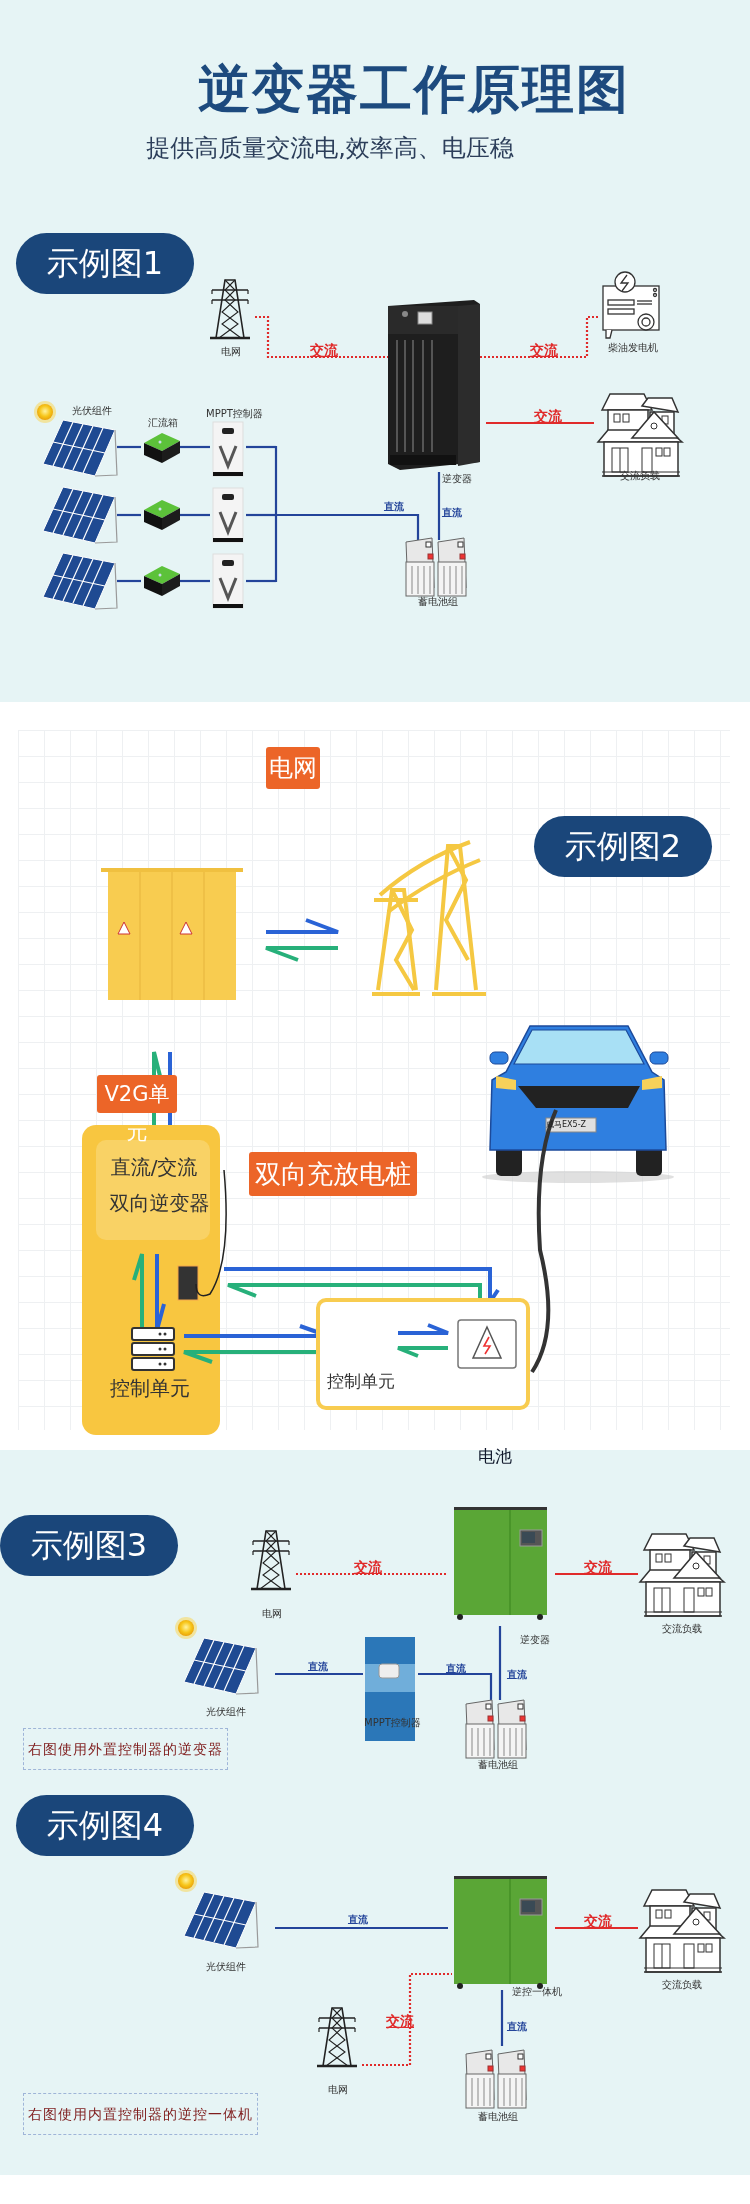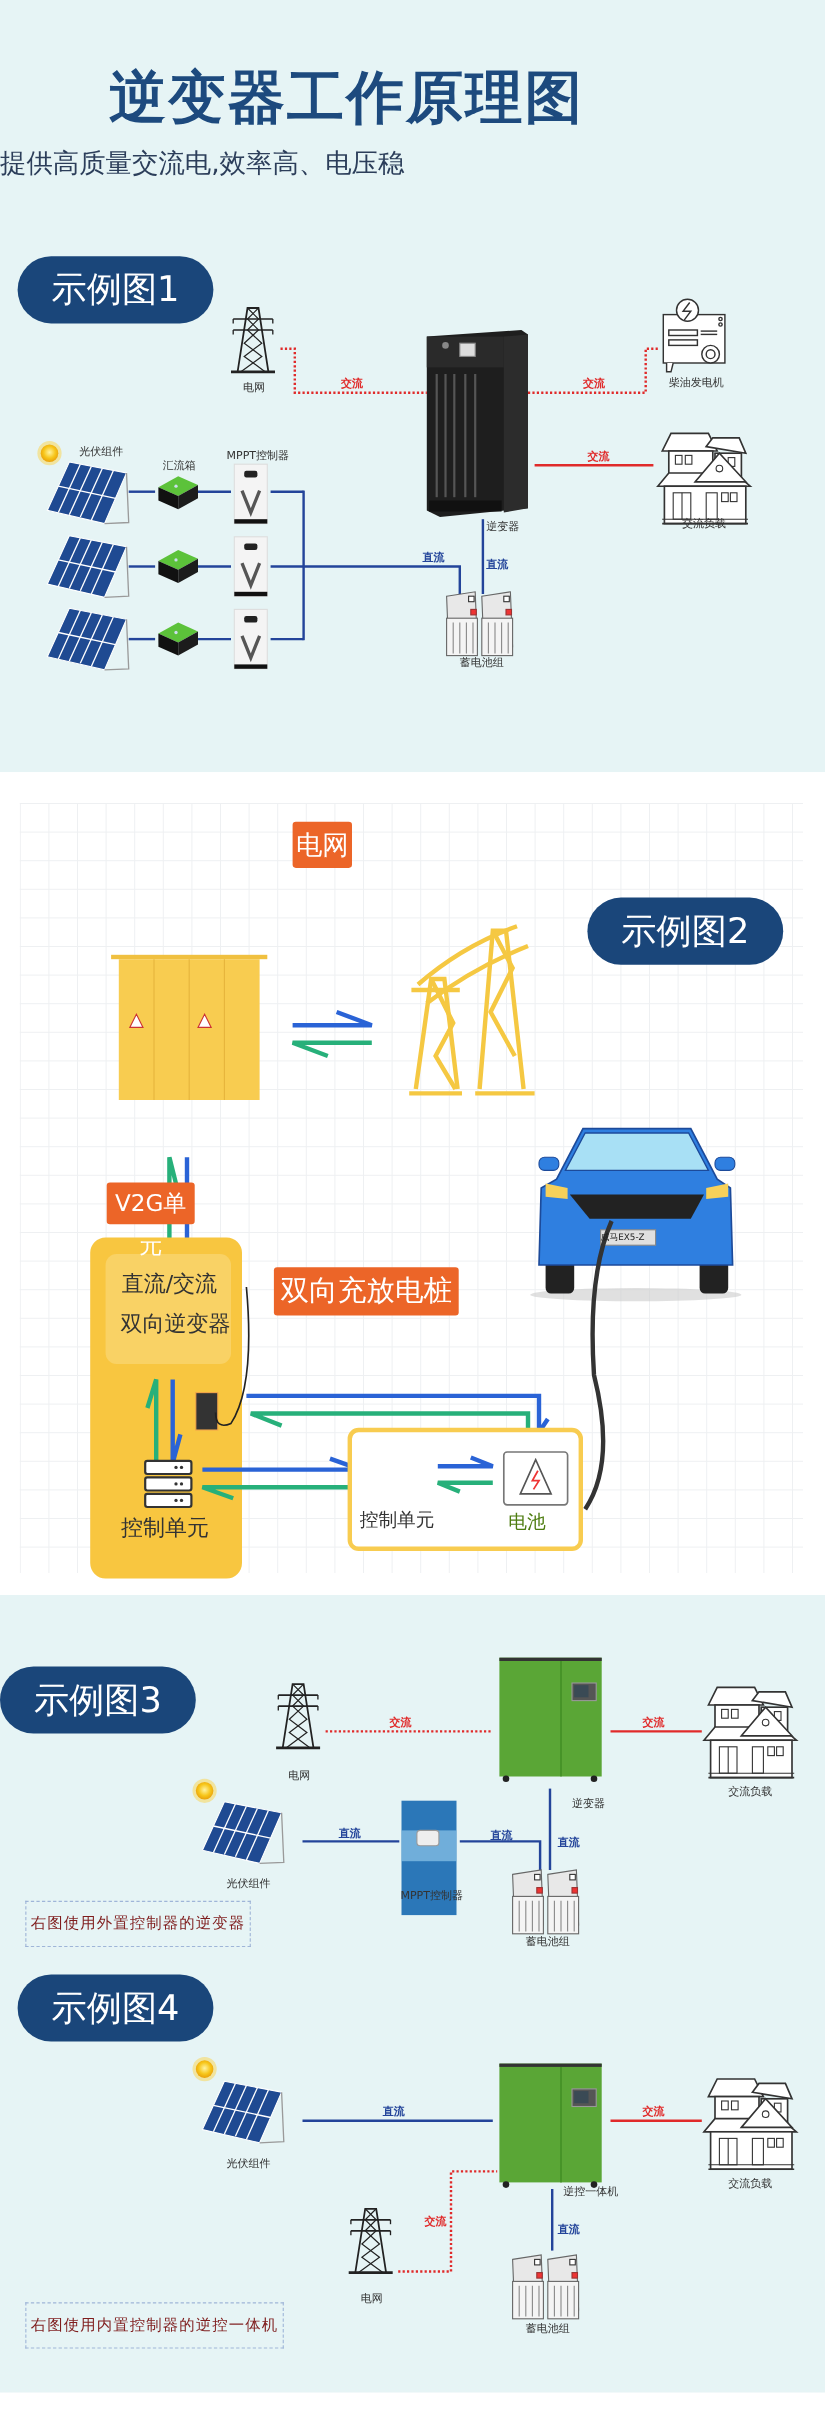--- a/index.html
+++ b/index.html
@@ -4,25 +4,25 @@
 <style>
   html,body{margin:0;padding:0;}
   body{width:750px;height:2204px;position:relative;background:#ffffff;font-family:"DejaVu Sans","Liberation Sans",sans-serif;overflow:hidden;}
   .abs{position:absolute;}
   .sec1{left:0;top:0;width:750px;height:702px;background:#e6f4f5;}
   .sec2{left:0;top:702px;width:750px;height:748px;background:#ffffff;}
   .sec34{left:0;top:1450px;width:750px;height:725px;background:#e6f4f5;}
   .grid{left:18px;top:730px;width:712px;height:700px;
     background-image:linear-gradient(#eef0f2 1px,transparent 1px),linear-gradient(90deg,#eef0f2 1px,transparent 1px);
     background-size:26px 26px;}
-  .title{left:0;top:56px;width:630px;text-align:center;font-size:52px;font-weight:bold;color:#1d4a7e;letter-spacing:2px;line-height:66px;}
-  .subtitle{left:0;top:132px;width:628px;text-align:left;font-size:24px;color:#2c3e5a;line-height:32px;}
+  .title{left:0;top:56px;width:630px;text-align:right;font-size:52px;font-weight:bold;color:#1d4a7e;letter-spacing:2px;line-height:66px;}
+  .subtitle{left:16px;top:132px;width:628px;text-align:center;font-size:24px;color:#2c3e5a;line-height:32px;}
   .badge{background:#1a467a;color:#ffffff;border-radius:31px;font-size:32px;text-align:center;line-height:61px;height:61px;width:178px;}
   .lbl{font-size:10px;color:#333;white-space:nowrap;text-align:center;}
-  .ac{font-size:10px;color:#e02a2a;white-space:nowrap;font-weight:bold;}
+  .ac{font-size:14px;color:#e02a2a;white-space:nowrap;font-weight:bold;text-decoration:underline;}
   .dc{font-size:10px;color:#23449a;white-space:nowrap;font-weight:bold;}
   .orange{background:#ec6528;color:#ffffff;border-radius:3px;text-align:center;}
   .note{border:1.5px dashed #9fb5d8;font-size:14px;color:#7f1d1d;line-height:20px;padding:10px 4px;letter-spacing:1px;white-space:nowrap;}
   svg{position:absolute;left:0;top:0;}
 </style>
 </head>
 <body>
 
 <div class="abs sec1"></div>
 <div class="abs sec2"></div>
@@ -342,21 +342,21 @@
 <div class="abs lbl" style="left:418px;top:595px;">蓄电池组</div>
 
 <div class="abs orange" style="left:266px;top:747px;width:54px;height:42px;font-size:24px;line-height:42px;">电网</div>
 <div class="abs badge" style="left:534px;top:816px;width:178px;">示例图2</div>
 <div class="abs orange" style="left:97px;top:1075px;width:80px;height:38px;font-size:21px;line-height:38px;">V2G单元</div>
 <div class="abs" style="left:96px;top:1150px;width:116px;text-align:center;font-size:20px;color:#333;line-height:34px;">直流/交流</div>
 <div class="abs" style="left:96px;top:1186px;width:127px;text-align:center;font-size:20px;color:#333;line-height:34px;">双向逆变器</div>
 <div class="abs orange" style="left:249px;top:1152px;width:168px;height:44px;font-size:26px;line-height:44px;">双向充放电桩</div>
 <div class="abs" style="left:100px;top:1375px;width:100px;text-align:center;font-size:20px;color:#333;">控制单元</div>
 <div class="abs" style="left:318px;top:1370px;width:86px;text-align:center;font-size:17px;color:#333;">控制单元</div>
-<div class="abs" style="left:462px;top:1372px;width:50px;text-align:left;font-size:17px;color:#4d7c0f;">电池</div>
+<div class="abs" style="left:462px;top:1445px;width:50px;text-align:right;font-size:17px;color:#0f172a;">电池</div>
 <div class="abs" style="left:546px;top:1119px;width:50px;text-align:left;font-size:8px;color:#222;">威马EX5-Z</div>
 
 <div class="abs badge" style="left:0;top:1515px;">示例图3</div>
 <div class="abs lbl" style="left:256px;top:1607px;width:32px;">电网</div>
 <div class="abs ac" style="left:354px;top:1559px;">交流</div>
 <div class="abs ac" style="left:584px;top:1559px;">交流</div>
 <div class="abs lbl" style="left:640px;top:1622px;width:84px;">交流负载</div>
 <div class="abs lbl" style="left:520px;top:1633px;">逆变器</div>
 <div class="abs dc" style="left:308px;top:1660px;">直流</div>
 <div class="abs dc" style="left:446px;top:1662px;">直流</div>

